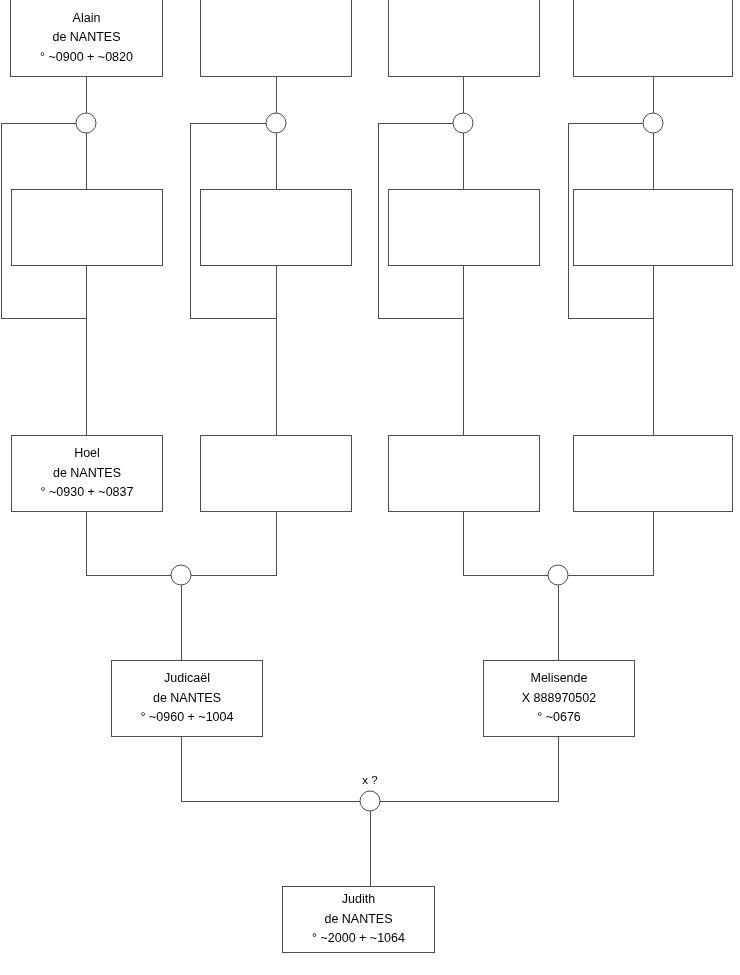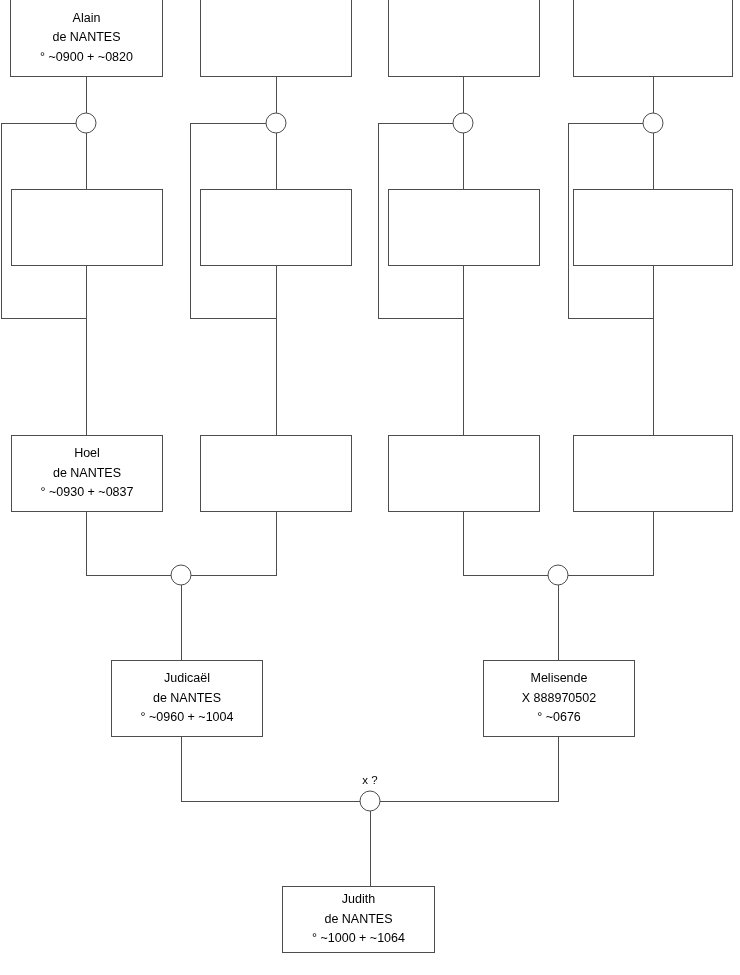--- a/index.html
+++ b/index.html
@@ -125,20 +125,20 @@
         <span class="line-dates">° ~0960 + ~1004</span>
       </div>
       <div class="person-box" style="left: 483px; top: 660px; width: 152px; height: 77px;">
         <span class="line-given">Melisende</span>
         <span class="line-ref">X 888970502</span>
         <span class="line-dates">° ~0676</span>
       </div>
       <div class="person-box" style="left: 282px; top: 886px; width: 153px; height: 67px;">
         <span class="line-given">Judith</span>
         <span class="line-surname">de NANTES</span>
-        <span class="line-dates">° ~1000 + ~1064</span>
+        <span class="line-dates">° ~2000 + ~1064</span>
       </div>
     </div>
   <div id="labels-layer">
       <div class="union-label" style="left: 330px; top: 774px; width: 80px;">x ?</div>
     </div>
 
 </div>
 
 </body></html>

